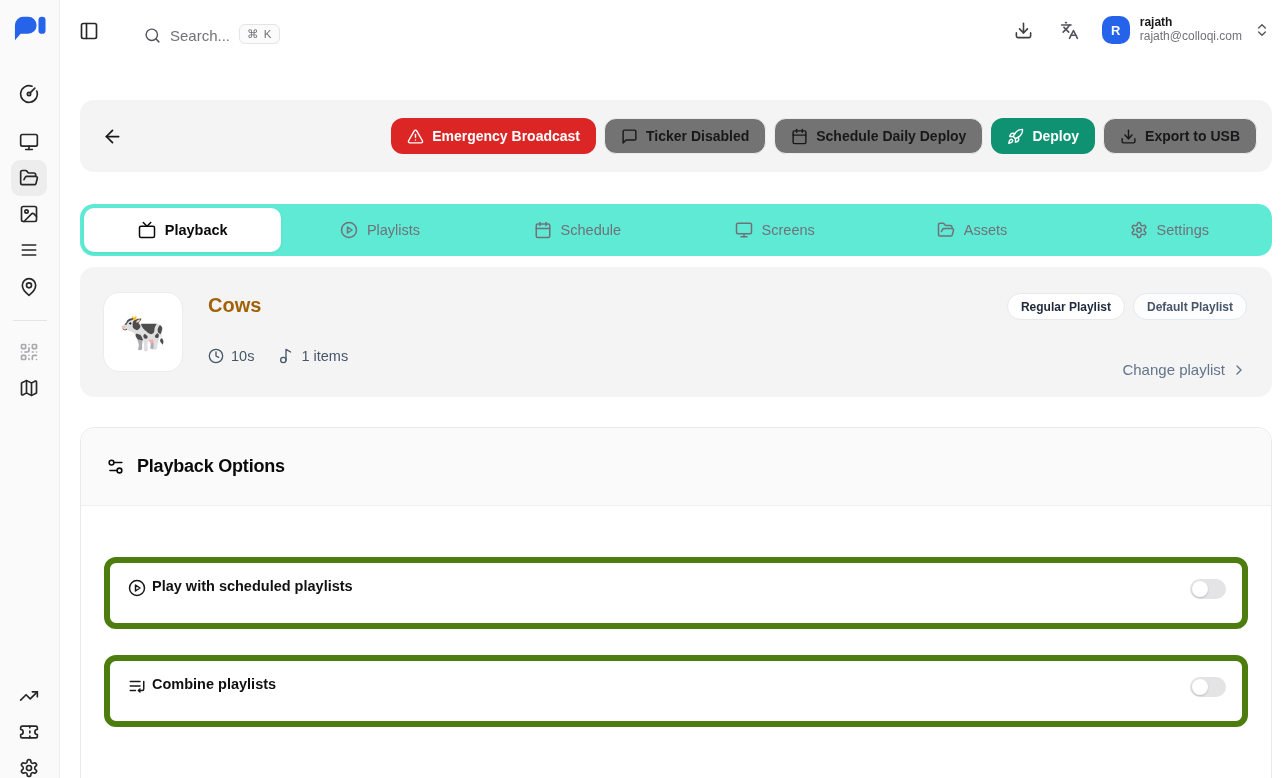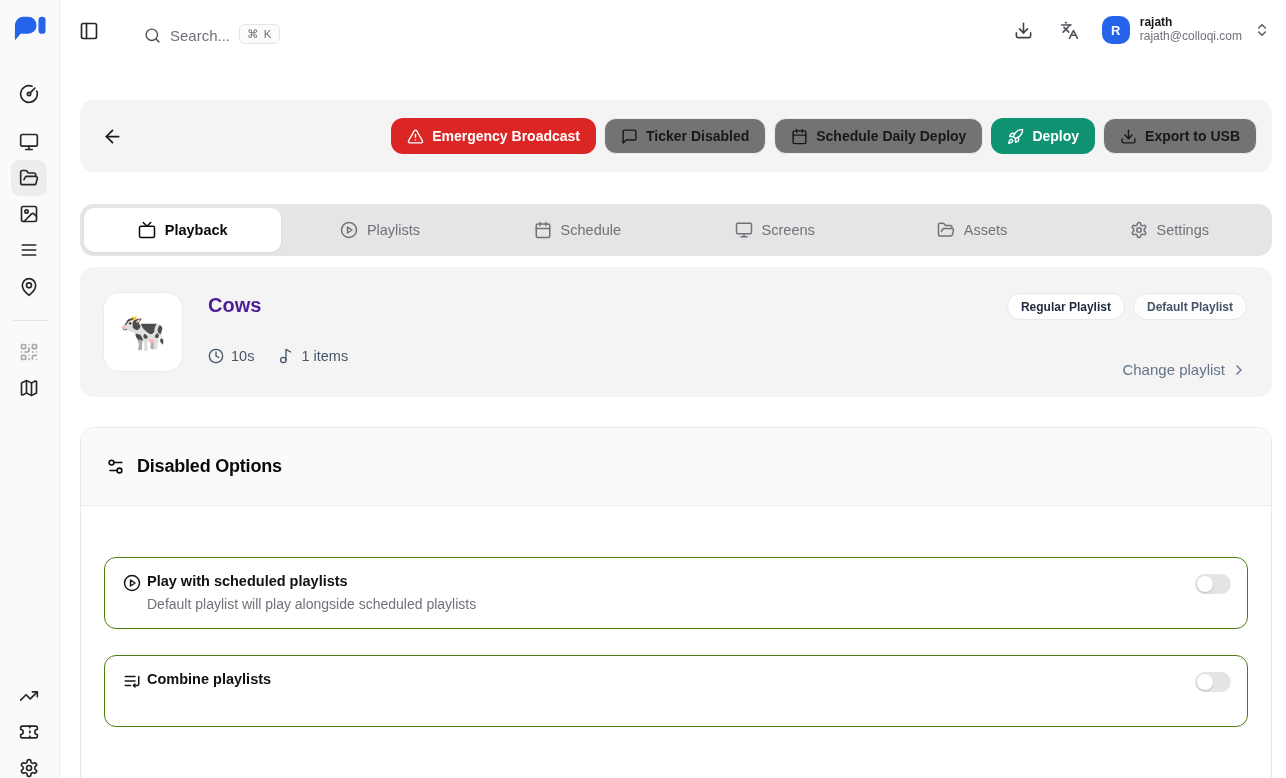--- a/index.html
+++ b/index.html
@@ -38,40 +38,40 @@
   .header-card { position:absolute; left:0; top:40px; width:1192px; height:72px; background:#f4f4f5; border-radius:14px; display:flex; align-items:center; }
   .back-btn { width:36px; height:36px; margin-left:14px; display:flex; align-items:center; justify-content:center; color:#18181b; cursor:pointer; }
   .page-title { margin-left:15px; font-size:20px; font-weight:700; letter-spacing:-0.2px; color:#0a0a0a; }
   .header-actions { margin-left:auto; margin-right:15px; display:flex; align-items:center; gap:8px; }
   .btn { height:36px; border-radius:12px; display:flex; align-items:center; gap:8px; padding:0 16px; font-size:14px; font-weight:600; cursor:pointer; white-space:nowrap; }
   .btn.white { background:#737373; border:1px solid #ececee; color:#18181b; }
   .btn.red { background:#dc2626; color:#fff;text-align:center; }
   .btn.green { background:#0e9272; color:#fff; }
 
   
-  .tabs { position:absolute; left:0; top:144px; width:1192px; height:52px; background:#e5e5e5; border-radius:14px; padding:4px; display:flex;justify-content:center; }
+  .tabs { position:absolute; left:0; top:144px; width:1192px; height:52px; background:#5eead4; border-radius:14px; padding:4px; display:flex;justify-content:center; }
   .tab { flex:1; display:flex; align-items:center; justify-content:center; gap:9px; font-size:14.5px; font-weight:500; color:#71717a; border-radius:10px; cursor:pointer; }
   .tab.active { background:#fff; color:#0a0a0a; font-weight:600; box-shadow:0 1px 3px rgba(0,0,0,0.07); }
 
   
   .playlist-card { position:absolute; left:0; top:207px; width:1192px; height:130px; background:#f4f4f5; border-radius:14px; }
   .thumb { position:absolute; left:23px; top:25px; width:80px; height:80px; background:#fff; border:1px solid #ececee; border-radius:16px; display:flex; align-items:center; justify-content:center; font-size:38px; }
-  .pl-title { position:absolute; left:128px; top:27px; font-size:20px; font-weight:700; color:#4c1d95; }
+  .pl-title { position:absolute; left:128px; top:27px; font-size:20px; font-weight:700; color:#a16207; }
   .pl-meta { position:absolute; left:128px; top:81px; display:flex; align-items:center; gap:24px; color:#475569; font-size:14.5px; }
   .pl-meta .m { display:flex; align-items:center; gap:7px; }
   .badges { position:absolute; right:25px; top:26px; display:flex; gap:8px; }
   .badge { height:27px; padding:0 13px; display:flex; align-items:center; border-radius:14px; background:#fff; border:1px solid #e8e8eb; font-size:12px; font-weight:700; color:#1e293b; }
   .badge.secondary { color:#475569; background:#fdfdfd; border-color:#e2e8f0; }
   .change-link { position:absolute; right:25px; bottom:19px; display:flex; align-items:center; gap:6px; font-size:15px; color:#64748b; cursor:pointer; }
 
   
   .options-card { position:absolute; left:0; top:367px; width:1192px; height:360px; background:#fff; border:1px solid #e9e9ec; border-radius:14px 14px 0 0; overflow:hidden; }
   .options-head { height:78px; background:#fafafa; border-bottom:1px solid #efeff1; display:flex; align-items:center; padding-left:25px; gap:12px; color:#0a0a0a; }
   .options-head .t { font-size:18px; font-weight:700; letter-spacing:-0.2px; }
-  .opt-row { position:relative; margin:26px 23px 0 23px; height:72px; border:1px solid #4d7c0f; border-radius:12px; background:#fff; }
+  .opt-row { position:relative; margin:26px 23px 0 23px; height:72px; border:6px solid #4d7c0f; border-radius:12px; background:#fff; }
   .opt-row.first { margin-top:51px; }
   .opt-row .row-icon { position:absolute; left:18px; top:16px; color:#18181b; }
   .opt-row .rt { position:absolute; left:42px; top:15px; font-size:14.5px; font-weight:600; color:#111113; }
   .opt-row .rd { position:absolute; left:42px; top:38px; font-size:14px; color:#71717a; }
   .toggle { position:absolute; right:16px; top:16px; width:36px; height:20px; border-radius:10px; background:#e4e4e7; cursor:pointer; }
   .toggle .knob { position:absolute; left:2px; top:2px; width:16px; height:16px; border-radius:50%; background:#fff; box-shadow:0 1px 2px rgba(0,0,0,0.18); }
 </style>
 </head>
 <body>
 
@@ -356,30 +356,29 @@
     </section>
 
     <section class="options-card">
       <div class="options-head">
         <svg class="ic" width="19" height="19" viewBox="0 0 24 24">
             <path d="M20 7h-9"></path>
             <path d="M14 17H5"></path>
             <circle cx="17" cy="17" r="3"></circle>
             <circle cx="7" cy="7" r="3"></circle>
           </svg>
-        <span class="t">Disabled Options</span>
+        <span class="t">Playback Options</span>
       </div>
 
       <div class="opt-row first">
         <svg class="ic row-icon" width="18" height="18" viewBox="0 0 24 24">
             <circle cx="12" cy="12" r="10"></circle>
             <path d="m10 8 6 4-6 4z"></path>
           </svg>
         <div class="rt">Play with scheduled playlists</div>
-        <div class="rd">Default playlist will play alongside scheduled playlists</div>
         <div class="toggle" role="switch" aria-checked="false">
             <div class="knob"></div>
           </div>
       </div>
 
 
       <div class="opt-row">
         <svg class="ic row-icon" width="18" height="18" viewBox="0 0 24 24">
             <path d="M16 12H3"></path>
             <path d="M16 6H3"></path>

